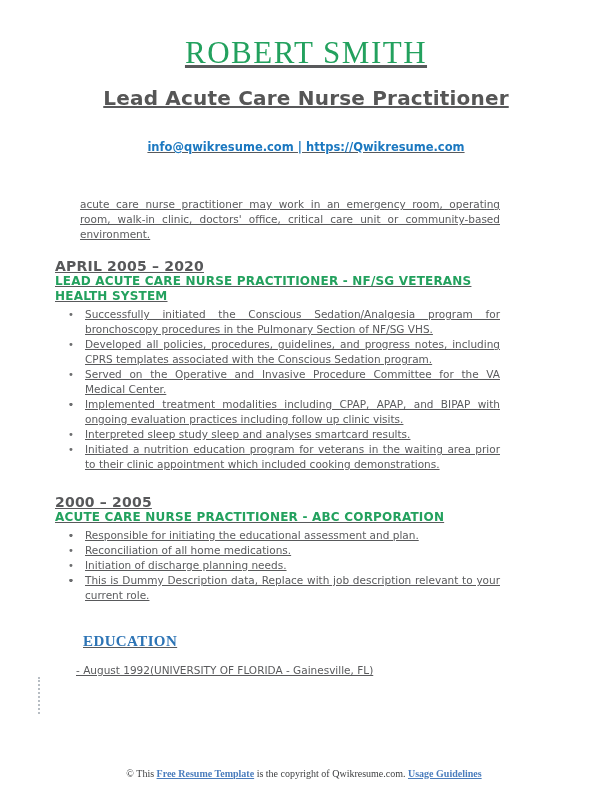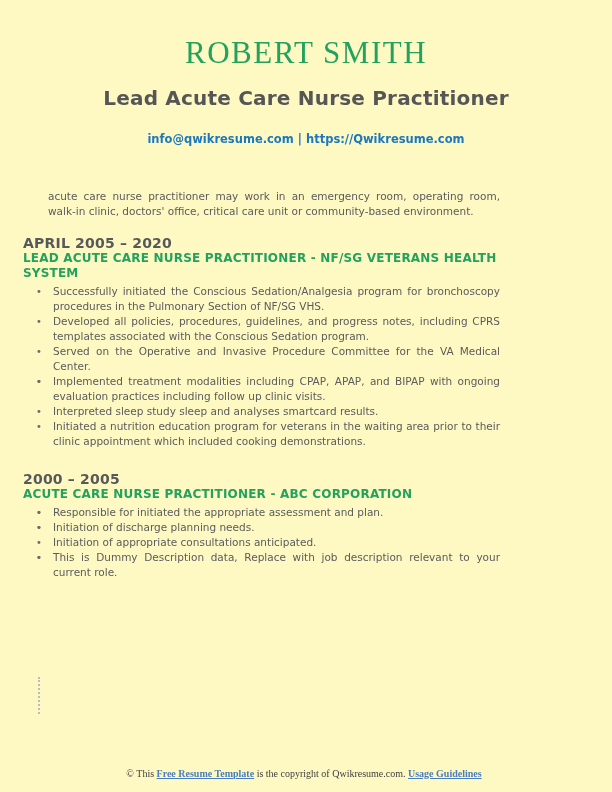--- a/index.html
+++ b/index.html
@@ -1,51 +1,52 @@
 <!DOCTYPE html>
 <html style="--accent-green: #23a15e; --heading-blue: #2d74b5; --contact-blue: #1b78c0; --link-blue: #4a7dbd; --body-text: #5a5b5d;"><head>
 <meta charset="utf-8">
 <style>
   html,body { margin:0; padding:0; background:#e9e9e9; }
   .page {
     position:relative;
     width:612px; height:792px;
     margin:0 auto;
-    background:#fef9c3;
+    background:#ffffff;
     font-family:"DejaVu Sans","Liberation Sans",sans-serif;
     color:#58595b;
     overflow:hidden;
     box-sizing:border-box;
+    text-decoration:underline;
   }
   
   .header { text-align:center; padding-top:36px; }
   .name {
     margin:0;
     font-family:"Liberation Serif","DejaVu Serif",serif;
     font-weight:400;
     font-size:31px;
     line-height:34px;
     letter-spacing:1.5px;
     color:var(--accent-green,#23a15e);
   }
   .subtitle {
     margin-top:16px;
     font-size:20px;
     font-weight:bold;
     color:#565656;
     letter-spacing:0.2px;
   }
   .contact {
-    margin-top:22px;
+    margin-top:30px;
     font-size:11.5px;
     font-weight:bold;
     color:var(--contact-blue,#1b78c0);
   }
   
-  .content { padding:0 112px 0 23px; }
+  .content { padding:0 112px 0 55px; }
   .summary {
     margin:43px 0 0 25px;
     font-size:10.5px;
     line-height:15px;
     text-align:justify;
     color:#5a5b5d;
   }
   .job { margin-top:17px; }
   .job.second { margin-top:23px; }
   .job-dates {
@@ -150,34 +151,38 @@
         </ul>
     </section>
 
     <section class="job second">
       <div class="job-dates">2000 – 2005</div>
       <h2 class="job-role">ACUTE CARE NURSE PRACTITIONER - ABC CORPORATION</h2>
       <ul class="bullets">
 
           <li><span class="dot">•</span></li>
 
-          <li><span class="dot">•</span><span>Responsible for initiated the appropriate assessment and plan.</span></li>
+          <li><span class="dot">•</span><span>Responsible for initiating the educational assessment and plan.</span></li>
 
-          <li><span class="dot">•</span></li>
+          <li><span class="dot">•</span><span>Reconciliation of all home medications.</span></li>
 
           <li><span class="dot">•</span><span>Initiation of discharge planning needs.</span></li>
 
-          <li><span class="dot">•</span><span>Initiation of appropriate consultations anticipated.</span></li>
+          <li><span class="dot">•</span></li>
 
           <li><span class="dot">•</span></li>
 
           <li><span class="dot">•</span><span>This is Dummy Description data, Replace with job description relevant to your current role.</span></li>
         </ul>
     </section>
 
+    <section class="education">
+      <h2 class="edu-heading">EDUCATION</h2>
+      <div class="edu-entry">- August 1992(UNIVERSITY OF FLORIDA - Gainesville, FL)</div>
+    </section>
 
   </main>
 
   <div class="timeline-dotted"></div>
 
   <footer class="footer">
     <span>© This </span><a>Free Resume Template</a><span> is the copyright of Qwikresume.com. </span><a>Usage Guidelines</a>
   </footer>
 
 </div>

